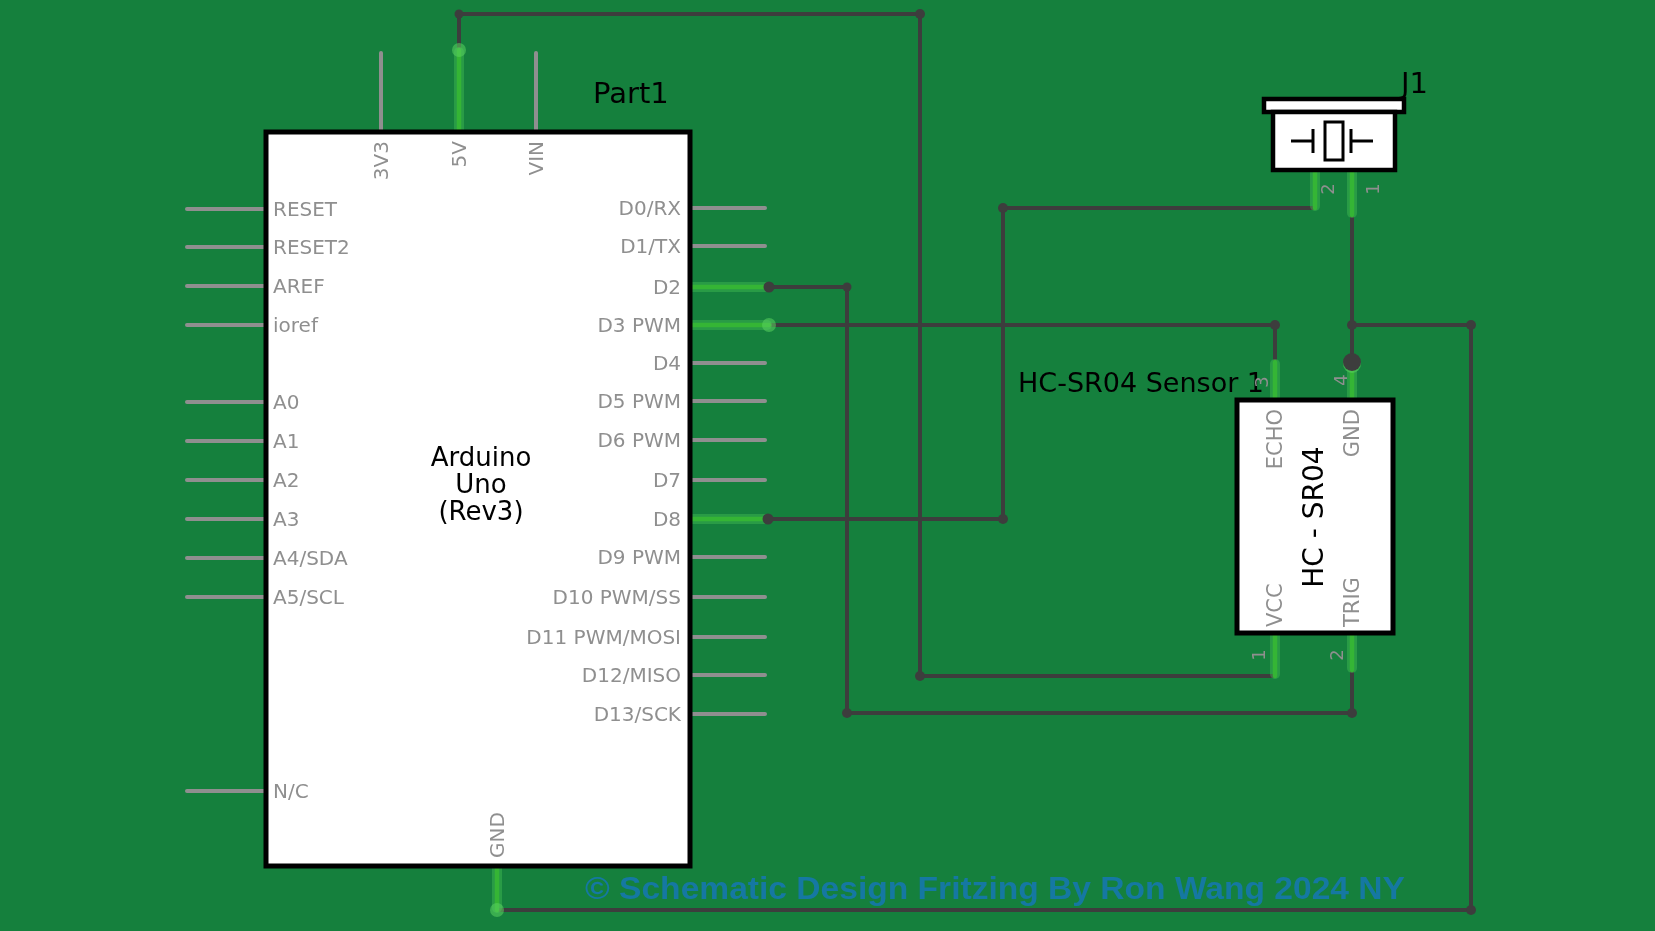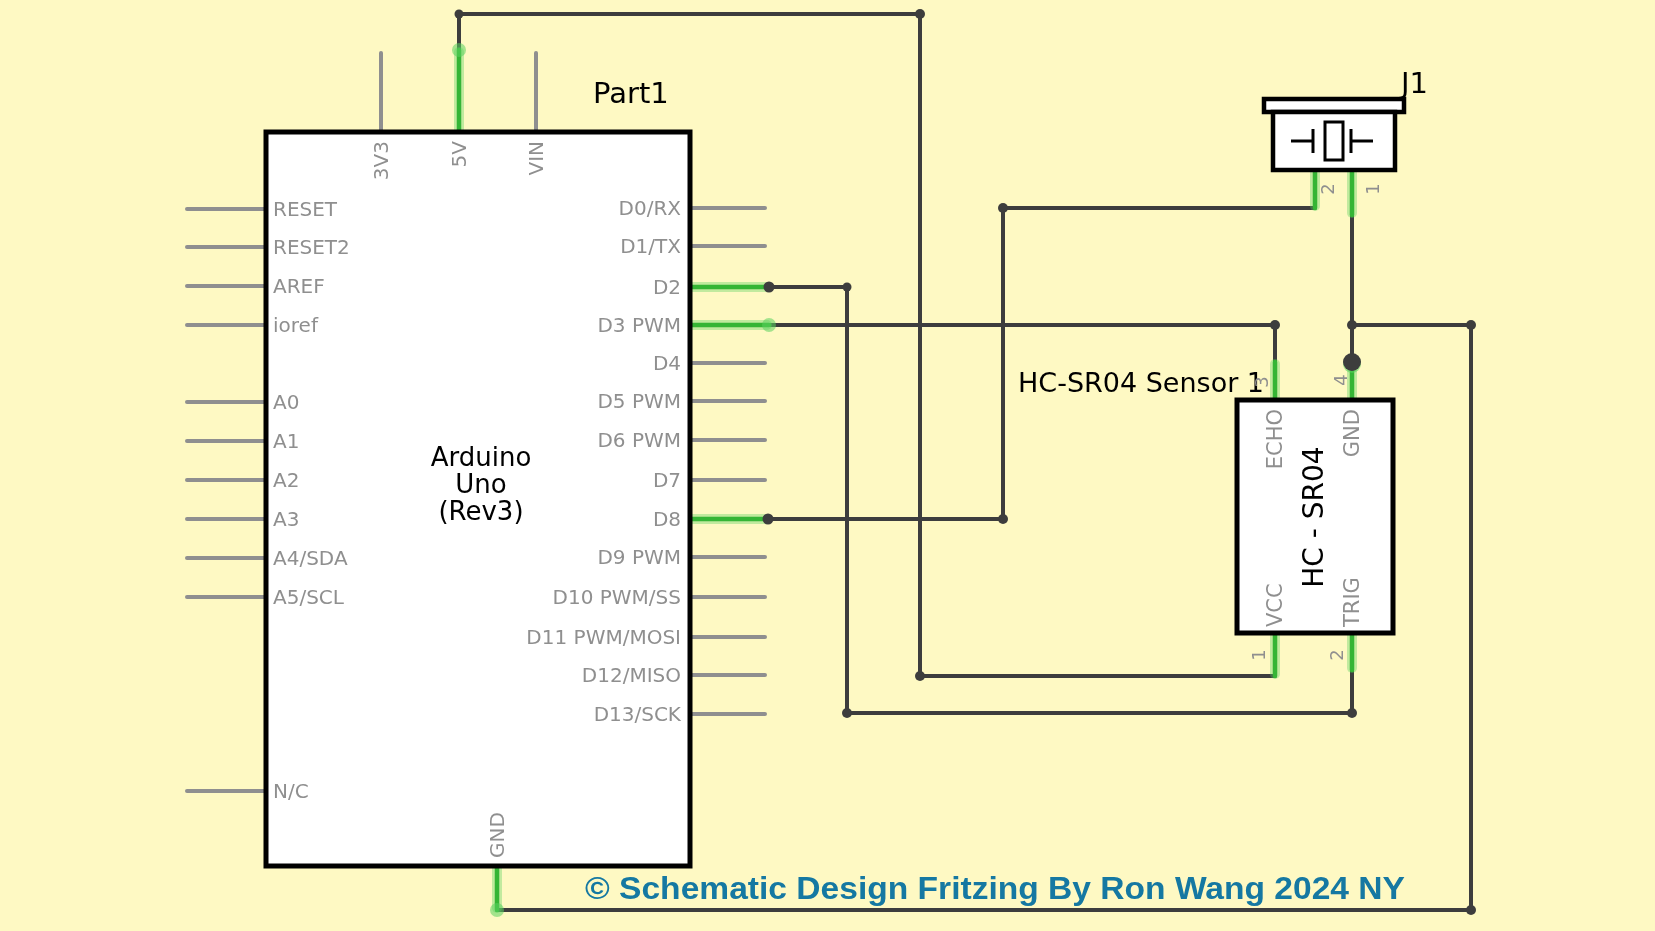--- a/index.html
+++ b/index.html
@@ -1,16 +1,16 @@
 <!DOCTYPE html>
 <html style="--black: #000000; --wire: #3d3d3d; --green: #35b535; --green_glow: rgba(80,205,90,0.35); --green_glow2: rgba(90,210,95,0.55); --pin_gray: #8f8f8f; --label_gray: #8f8f8f; --copyright: #1578a2;"><head>
 <meta charset="utf-8">
 <style>
   html,body{margin:0;padding:0;background:#ffffff;}
-  .canvas{position:relative;width:1655px;height:931px;background:#fef9c3;overflow:hidden;
+  .canvas{position:relative;width:1655px;height:931px;background:#15803d;overflow:hidden;
           font-family:"DejaVu Sans","Liberation Sans",sans-serif;}
   svg{display:block}
   .box{fill:#ffffff;stroke:var(--black,#000);stroke-width:5;}
   .jbox{fill:#ffffff;stroke:var(--black,#000);stroke-width:4.5;}
   .sym{stroke:var(--black,#000);stroke-width:3;fill:none;}
   .symrect{stroke:var(--black,#000);stroke-width:3;fill:#ffffff;}
   .stub{stroke:var(--pin_gray,#8f8f8f);stroke-width:4;stroke-linecap:round;fill:none;}
   .gstub{stroke:var(--green,#35b535);stroke-width:4.5;stroke-linecap:round;fill:none;}
   .glow{stroke:var(--green_glow,rgba(80,205,90,0.35));stroke-width:10;stroke-linecap:round;fill:none;}
   .wire{stroke:var(--wire,#3d3d3d);stroke-width:4;stroke-linecap:round;stroke-linejoin:round;fill:none;}

